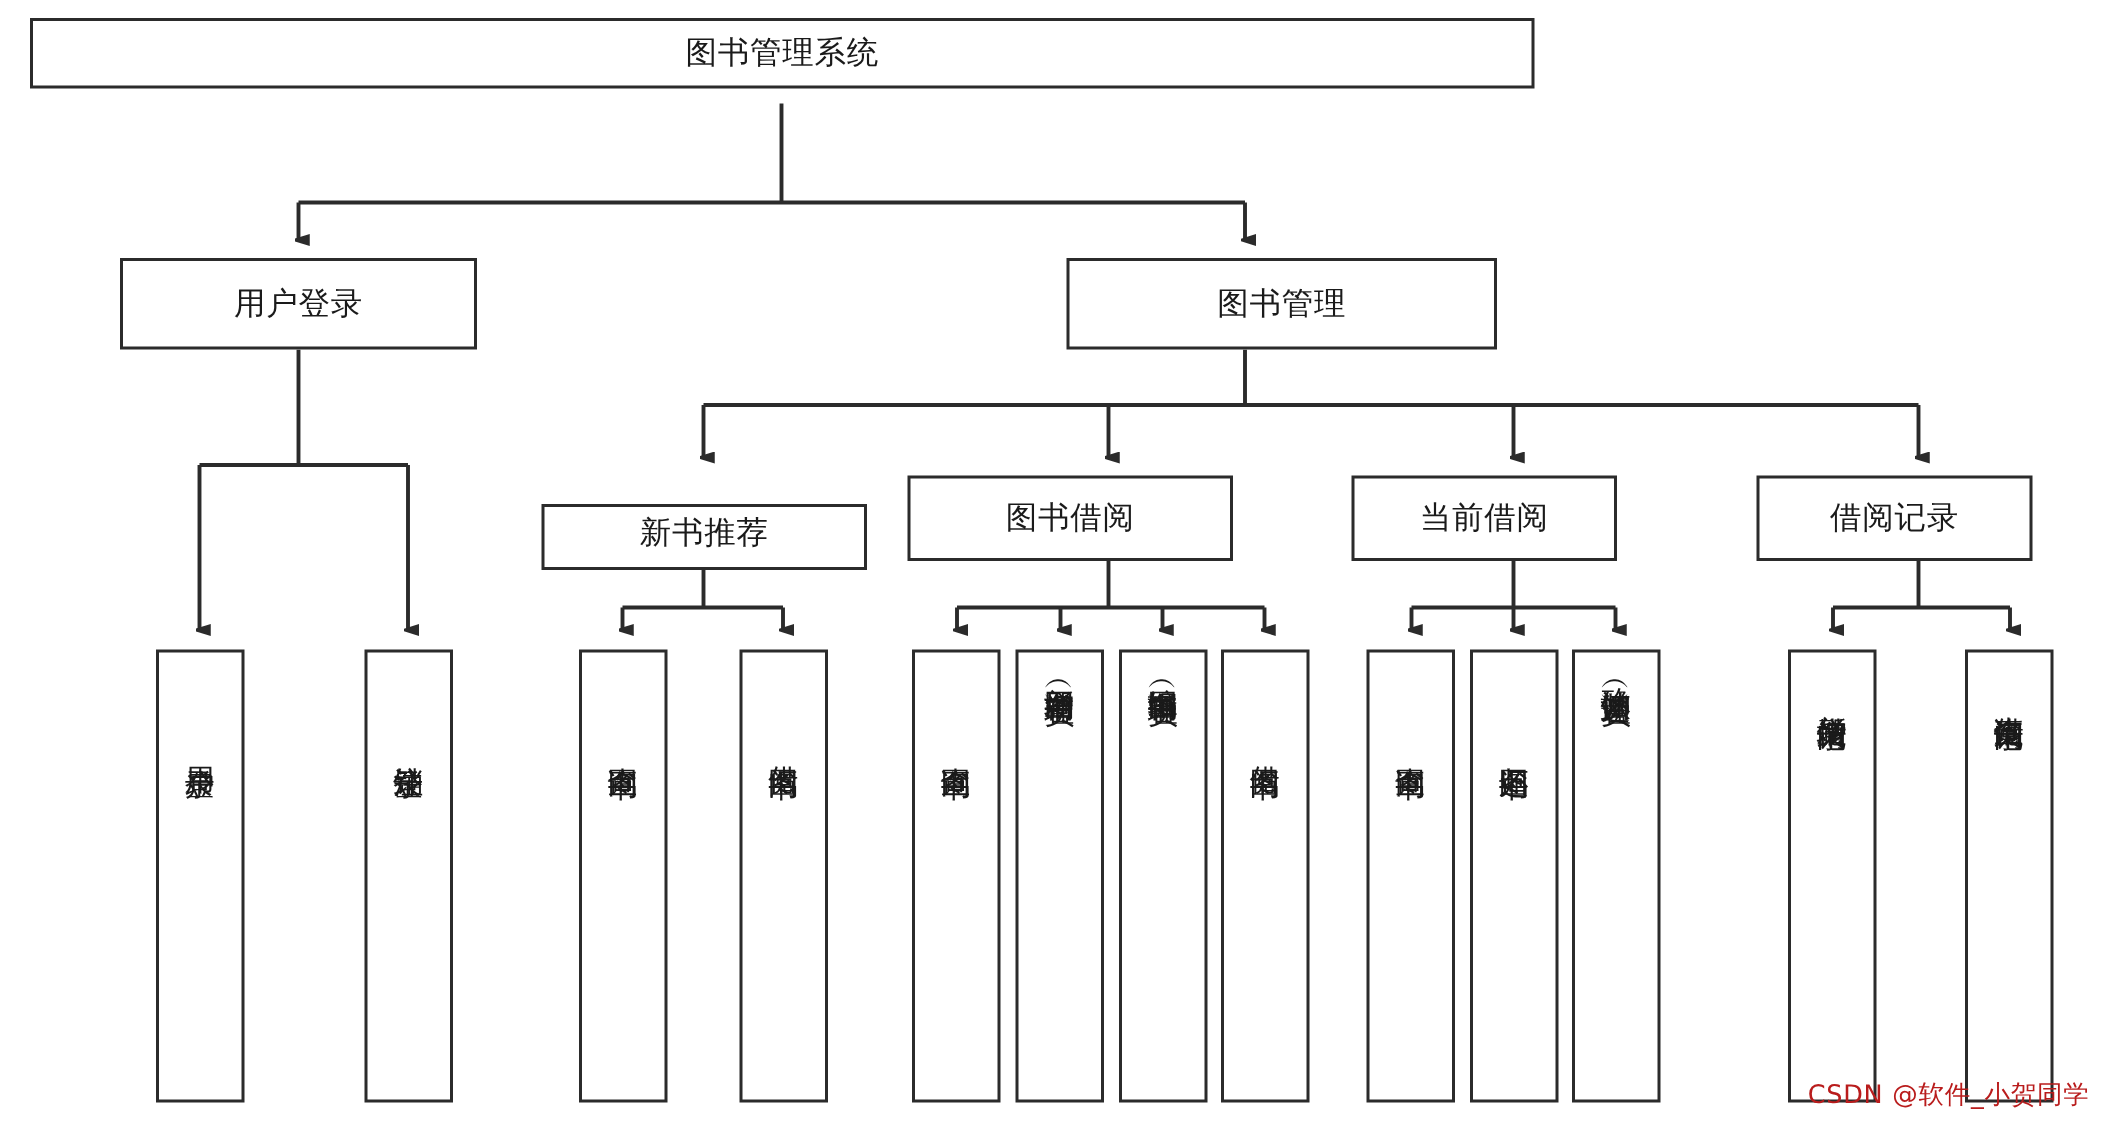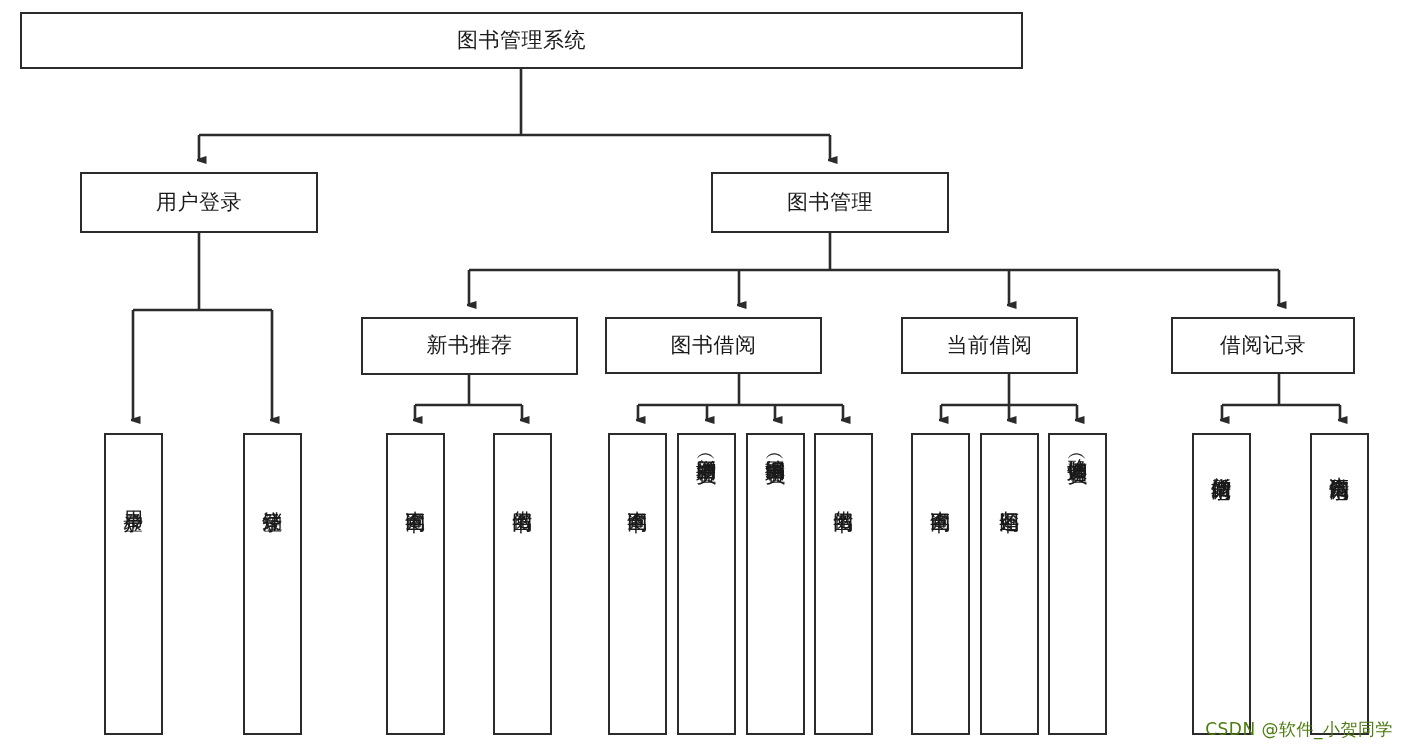--- a/index.html
+++ b/index.html
@@ -55,21 +55,21 @@
   .leaf-box {
     align-items: flex-start;
     justify-content: center;
     padding-top: 8px;
   }
   .watermark {
     position: absolute;
     right: 12px;
     bottom: 6px;
     font-size: 17px;
-    color: #4d7c0f;
+    color: #b91c1c;
     letter-spacing: 0.5px;
     white-space: nowrap;
     user-select: none;
   }
 </style>
 </head>
 <body>
 
 <div id="diagram-root">
 
@@ -119,33 +119,33 @@
       <path d="M1009,405 L1009,420" marker-end="url(#arrowhead)"></path>
       <path d="M1077,405 L1077,420" marker-end="url(#arrowhead)"></path>
 
       <path d="M1279,374 L1279,405"></path>
       <path d="M1222,405 L1340,405"></path>
       <path d="M1222,405 L1222,420" marker-end="url(#arrowhead)"></path>
       <path d="M1340,405 L1340,420" marker-end="url(#arrowhead)"></path>
     </g>
   </svg>
 
-  <div class="node-box" style="left:20px; top:12px; width:1003px; height:57px;">
+  <div class="node-box" style="left:20px; top:12px; width:1003px; height:47px;">
     <span class="node-label-h">图书管理系统</span>
   </div>
 
   <div class="node-box" style="left:80px; top:172px; width:238px; height:61px;">
     <span class="node-label-h">用户登录</span>
   </div>
 
-  <div class="node-box" style="left:711px; top:172px; width:238px; height:61px;">
+  <div class="node-box" style="left:711px; top:172px; width:287px; height:61px;">
     <span class="node-label-h">图书管理</span>
   </div>
 
-  <div class="node-box" style="left:361px; top:317px; width:217px; height:58px;">
+  <div class="node-box" style="left:361px; top:336px; width:217px; height:44px;font-family:Liberation Mono, monospace;">
     <span class="node-label-h">新书推荐</span>
   </div>
 
   <div class="node-box" style="left:605px; top:317px; width:217px; height:57px;">
     <span class="node-label-h">图书借阅</span>
   </div>
 
   <div class="node-box" style="left:901px; top:317px; width:177px; height:57px;">
     <span class="node-label-h">当前借阅</span>
   </div>

